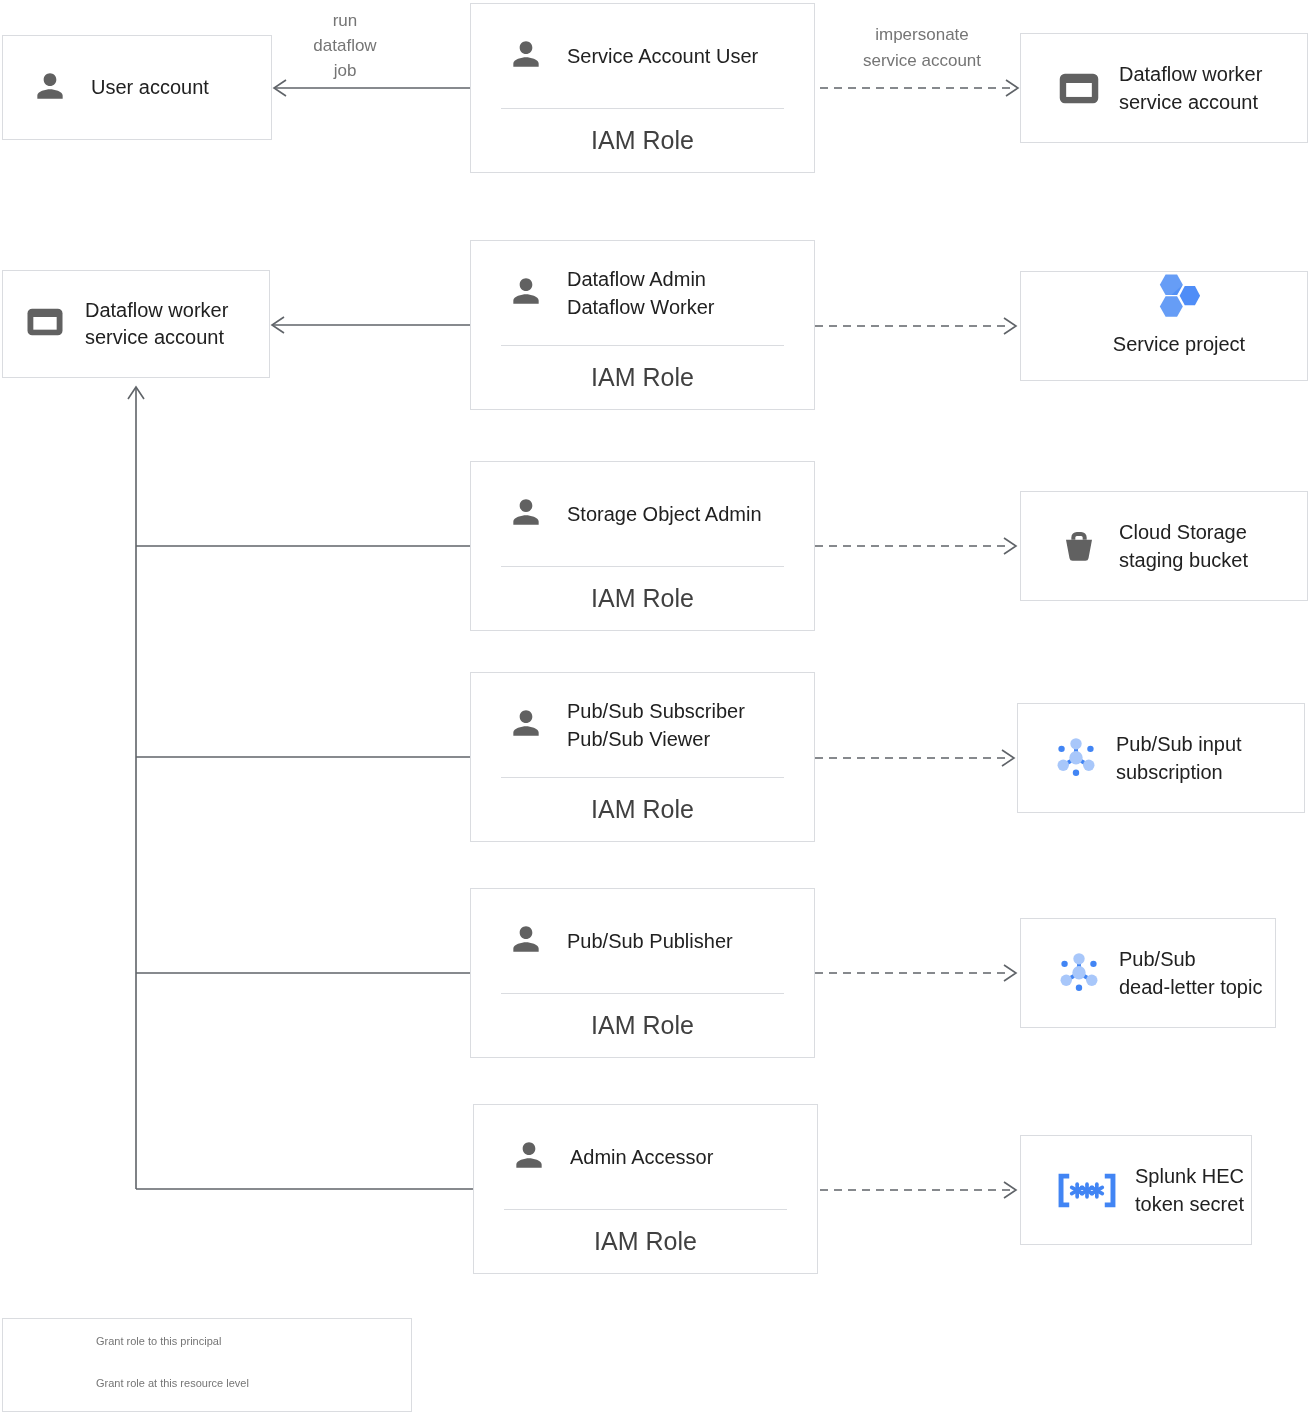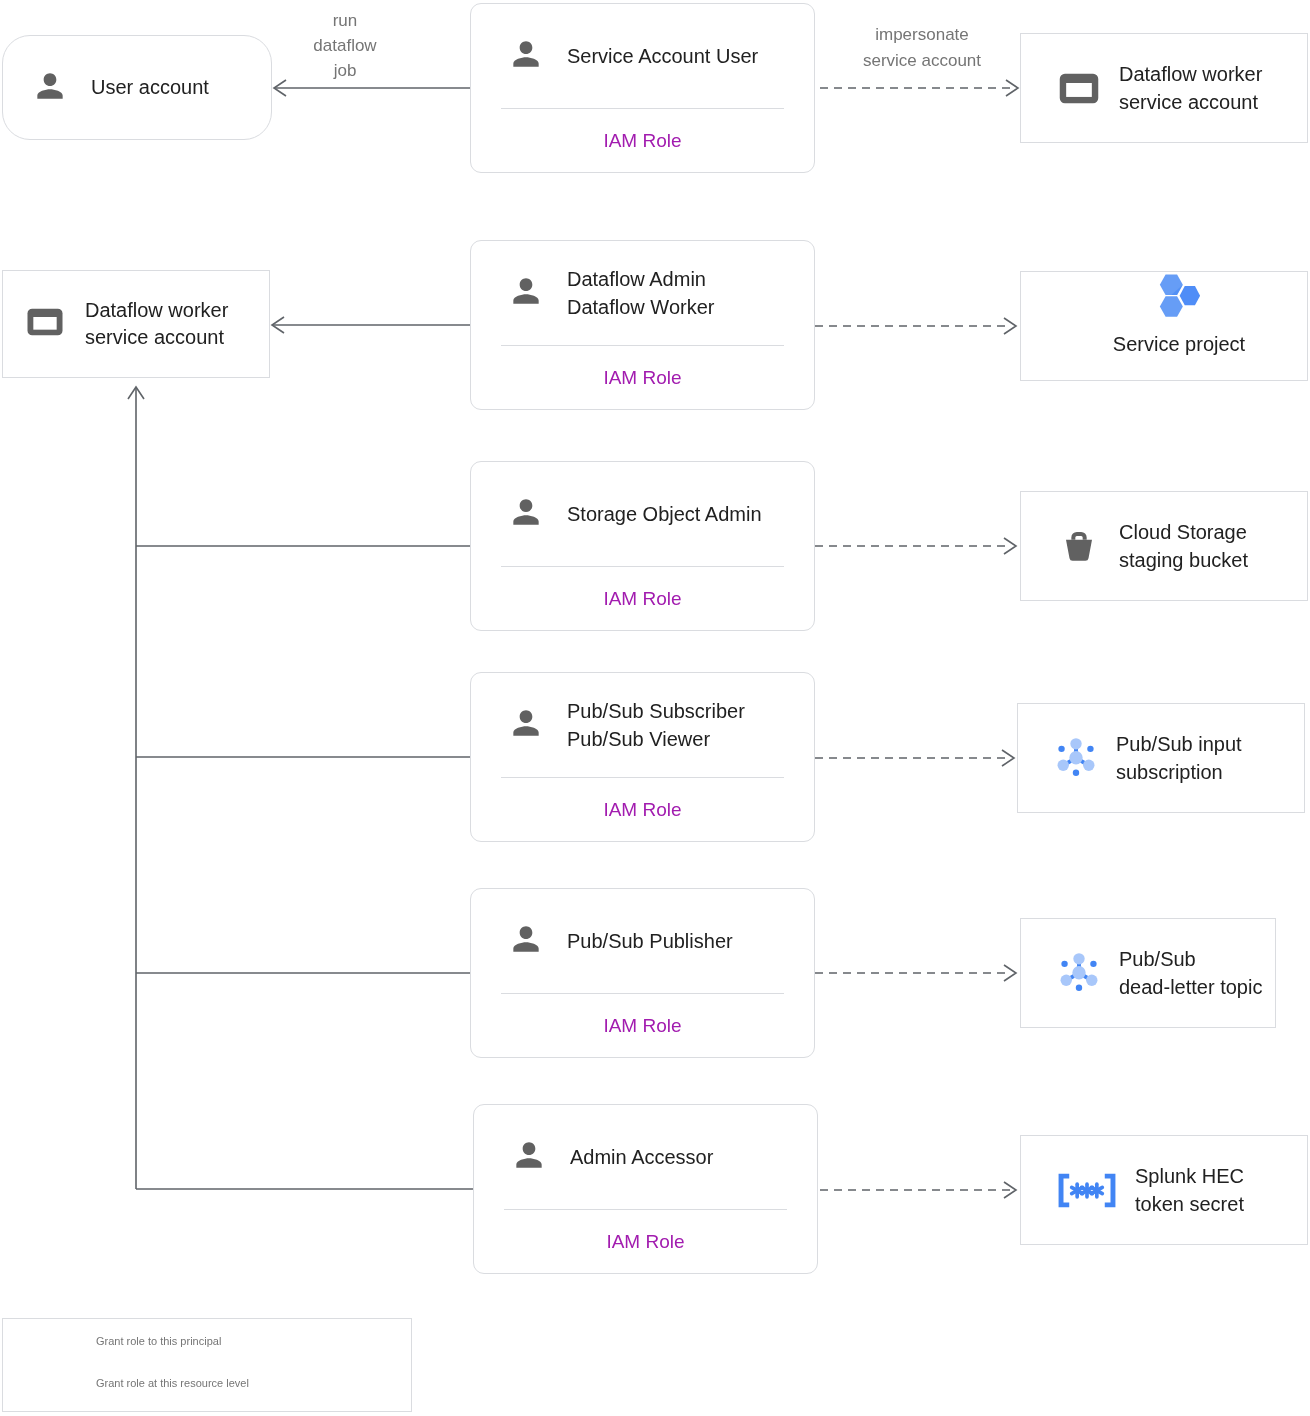--- a/index.html
+++ b/index.html
@@ -12,26 +12,26 @@
   svg.wires { position:absolute; left:0; top:0; }
   svg.wires line, svg.wires polyline { stroke:#5F6368; stroke-width:1.6; fill:none; }
 
   .box { position:absolute; background:#fff; border:1px solid #DADCE0; }
 
   
   .principal { display:flex; align-items:center; }
   .principal .txt { font-size:20px; line-height:27px; color:#212121; }
 
   
-  .role-box { display:flex; flex-direction:column;border-radius:11px; }
+  .role-box { display:flex; flex-direction:column; }
   .role-top { height:104px; display:flex; align-items:center; padding-left:36px; gap:22px; }
   .role-titles { font-size:20px; line-height:28px; color:#212121; }
   .role-divider { height:1px; background:#DADCE0; margin:0 30px; }
   .role-sub { flex:1; display:flex; align-items:center; justify-content:center;
-              font-size:19px; color:#a21caf; }
+              font-size:25px; color:#404040; }
 
   
   .resource { display:flex; align-items:center; padding-left:30px; gap:12px; }
   .icon-slot { width:56px; flex:none; display:flex; align-items:center; justify-content:center; }
   .resource .txt { font-size:20px; line-height:28px; color:#212121; }
 
   .edge-label { position:absolute; color:#757575; font-size:17px; text-align:center; }
   .legend-text { position:absolute; color:#757575; font-size:11px; line-height:24px; }
 </style>
 </head>
@@ -100,21 +100,21 @@
   <div class="edge-label" style="left:283px; top:8px; width:124px; line-height:25px;">
     <div>run</div>
     <div>dataflow</div>
     <div>job</div>
   </div>
   <div class="edge-label" style="left:838px; top:22px; width:168px; line-height:26px;">
     <div>impersonate</div>
     <div>service account</div>
   </div>
 
-  <div class="box principal" style="left:2px; top:35px; width:270px; height:105px; padding-left:28px; gap:22px;border-radius:28px;">
+  <div class="box principal" style="left:2px; top:35px; width:270px; height:105px; padding-left:28px; gap:22px;">
     <span>
       <svg width="38" height="38" viewBox="0 0 24 24">
           <path fill="#616161" d="M12 12c2.21 0 4-1.79 4-4s-1.79-4-4-4-4 1.79-4 4 1.79 4 4 4zm0 2c-2.67 0-8 1.34-8 4v2h16v-2c0-2.66-5.33-4-8-4z"></path>
         </svg>
     </span>
     <div class="txt">User account</div>
   </div>
 
   <div class="box role-box" style="left:470px; top:3px; width:345px; height:170px;">
     <div class="role-top">
@@ -300,21 +300,21 @@
           </svg>
       </span>
       <div class="role-titles">
         <div>Admin Accessor</div>
       </div>
     </div>
     <div class="role-divider"></div>
     <div class="role-sub">IAM Role</div>
   </div>
 
-  <div class="box resource" style="left:1020px; top:1135px; width:288px; height:110px;">
+  <div class="box resource" style="left:1020px; top:1135px; width:232px; height:110px;">
     <span class="icon-slot" style="width:72px;">
       <svg width="66" height="41" viewBox="0 0 48 30">
         <polyline points="11,4.5 5,4.5 5,25.5 11,25.5" fill="none" stroke="#4285F4" stroke-width="3.6"></polyline>
         <polyline points="37,4.5 43,4.5 43,25.5 37,25.5" fill="none" stroke="#4285F4" stroke-width="3.6"></polyline>
         <g stroke="#4285F4" stroke-width="2.7" stroke-linecap="round">
           <line x1="16.8" y1="10.4" x2="16.8" y2="19.6"></line>
             <line x1="12.8" y1="12.7" x2="20.8" y2="17.3"></line>
             <line x1="20.8" y1="12.7" x2="12.8" y2="17.3"></line>
           <line x1="24" y1="10.4" x2="24" y2="19.6"></line>
             <line x1="20" y1="12.7" x2="28" y2="17.3"></line>

